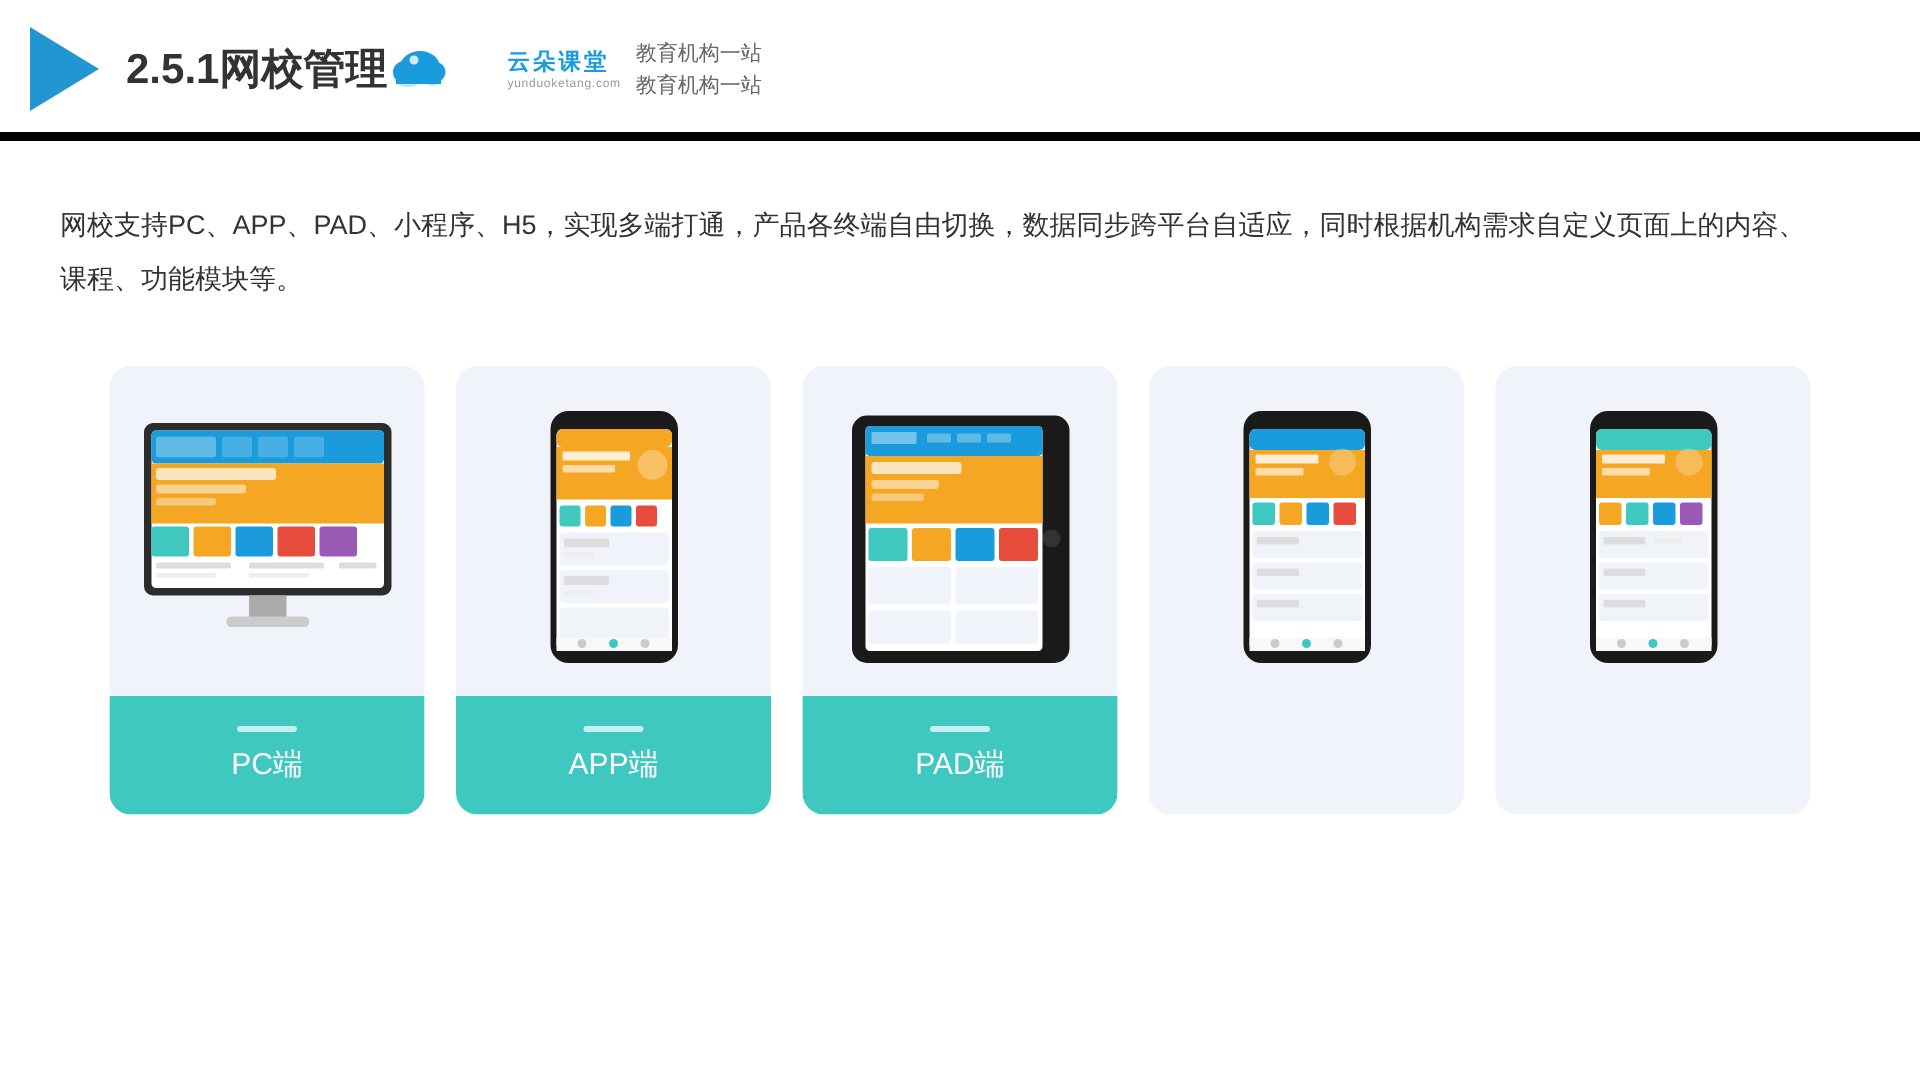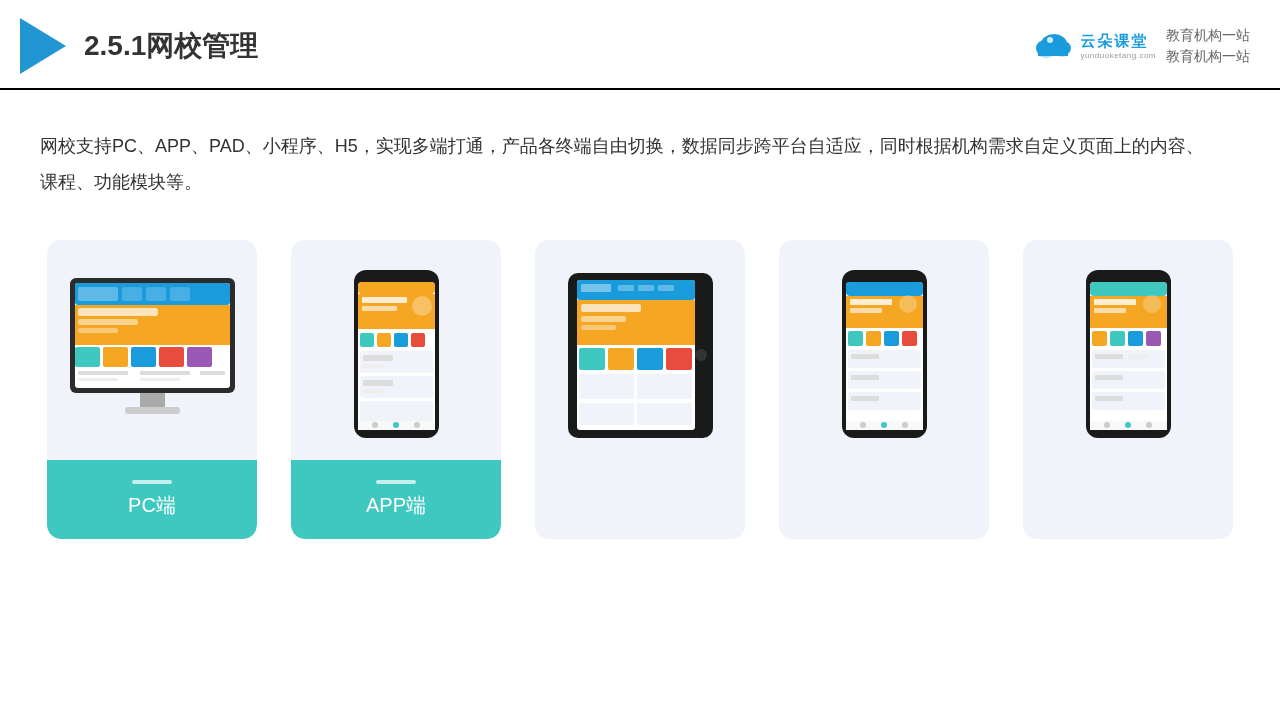--- a/index.html
+++ b/index.html
@@ -9,23 +9,23 @@
       background: #fff;
       font-family: "Microsoft YaHei", "PingFang SC", "SimHei", sans-serif;
       overflow: hidden;
       position: relative;
     }
 
     
     .header {
       display: flex;
       align-items: center;
-      justify-content: space-between;
+      justify-content: flex-start;
       padding: 18px 30px 0 20px;
-      border-bottom: 2px solid #000000;
+      border-bottom: 6px solid #000000;
       padding-bottom: 14px;
     }
     .header-left {
       display: flex;
       align-items: center;
       gap: 18px;
     }
     .logo-triangle {
       width: 0;
       height: 0;
@@ -49,20 +49,21 @@
       gap: 6px;
     }
     .cloud-svg {
       width: 42px;
       height: 32px;
     }
     .brand-name-col {
       display: flex;
       flex-direction: column;
       align-items: flex-start;
+      margin-left: 32px;
     }
     .brand-name-cn {
       font-size: 15px;
       font-weight: bold;
       color: #1a9bdc;
       letter-spacing: 2px;
     }
     .brand-name-en {
       font-size: 8px;
       color: #999;
@@ -84,21 +85,21 @@
     .description {
       padding: 38px 60px 20px 40px;
       font-size: 18px;
       color: #333;
       line-height: 2;
     }
 
     
     .cards-container {
       display: flex;
-      gap: 34px;
+      gap: 21px;
       padding: 20px 32px;
       justify-content: center;
     }
 
     .card {
       background: #f0f4fa;
       border-radius: 14px;
       width: 210px;
       display: flex;
       flex-direction: column;
@@ -283,20 +284,24 @@
         <rect x="45" y="80" width="26" height="22" rx="2" fill="#f5a623"></rect>
         <rect x="74" y="80" width="26" height="22" rx="2" fill="#1a9bdc"></rect>
         <rect x="103" y="80" width="26" height="22" rx="2" fill="#e74c3c"></rect>
 
         <rect x="16" y="106" width="55" height="25" rx="2" fill="#f0f4fa"></rect>
         <rect x="74" y="106" width="55" height="25" rx="2" fill="#f0f4fa"></rect>
         <rect x="16" y="135" width="55" height="22" rx="2" fill="#f0f4fa"></rect>
         <rect x="74" y="135" width="55" height="22" rx="2" fill="#f0f4fa"></rect>
       </svg>
     </div>
+    <div class="card-label">
+      <div class="card-label-bar"></div>
+      <span>PAD端</span>
+    </div>
   </div>
 
   <div class="card">
     <div class="card-image-area">
 
       <svg width="95" height="175" viewBox="0 0 95 175" xmlns="http://www.w3.org/2000/svg">
 
         <rect x="5" y="2" width="85" height="168" rx="12" ry="12" fill="#1a1a1a"></rect>
 
         <rect x="30" y="6" width="35" height="8" rx="4" fill="#1a1a1a"></rect>

